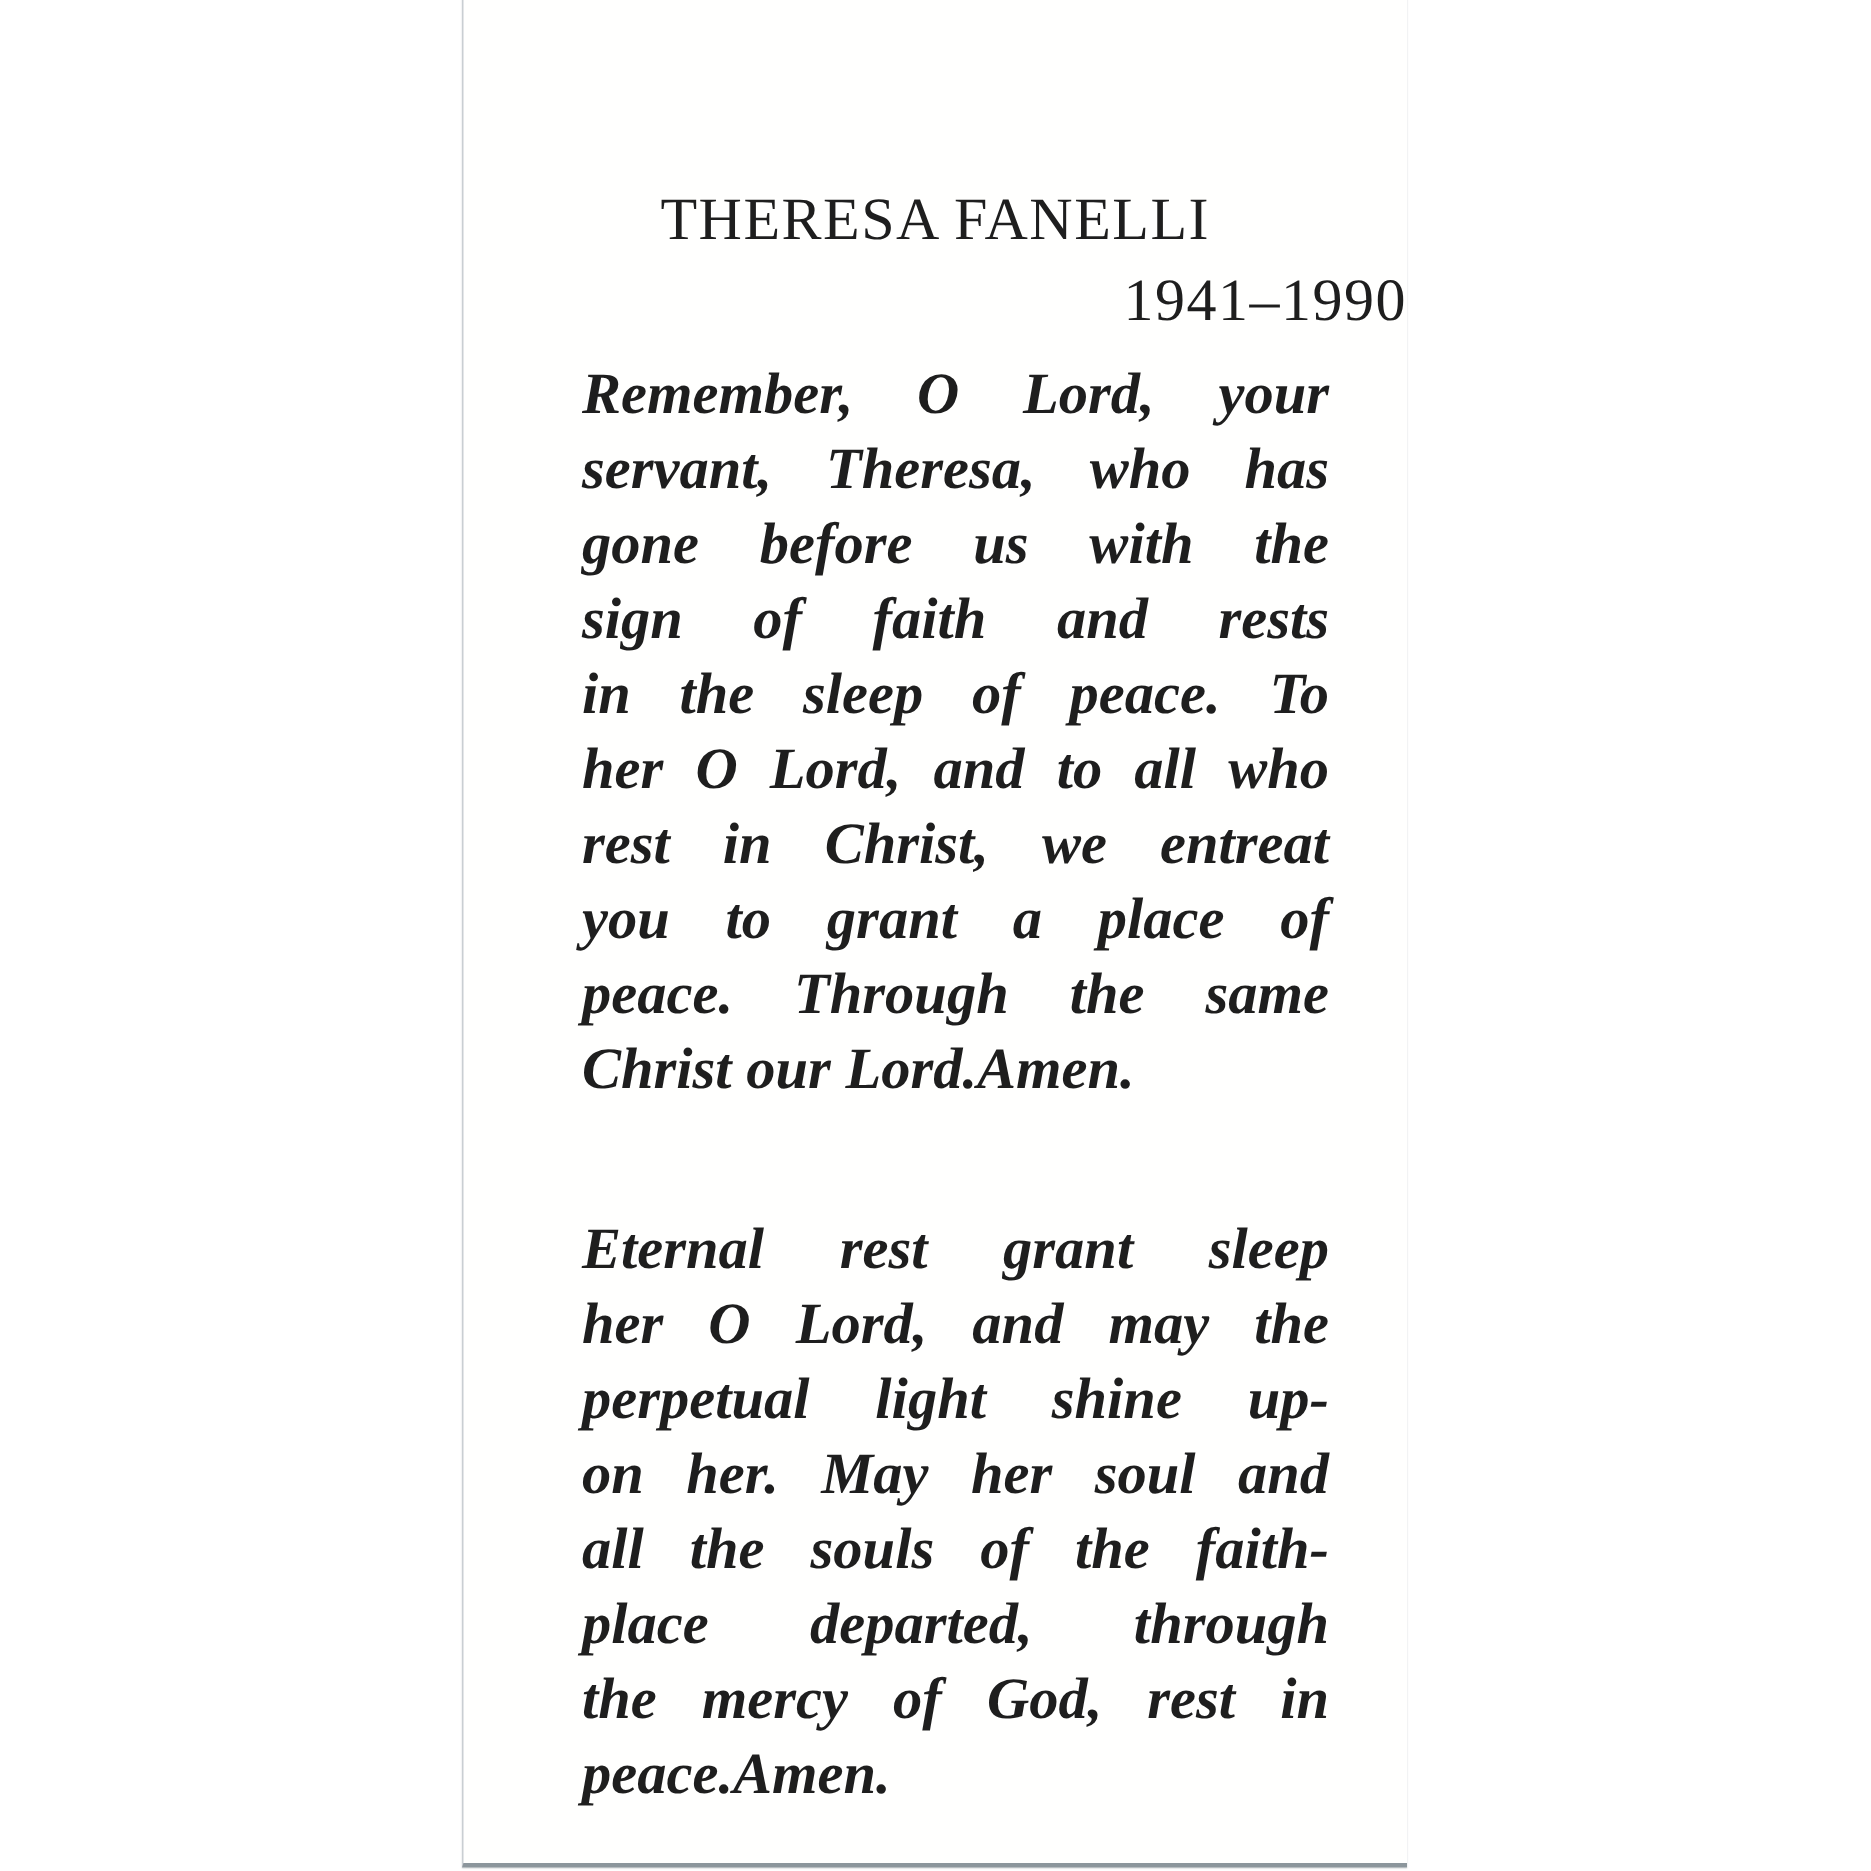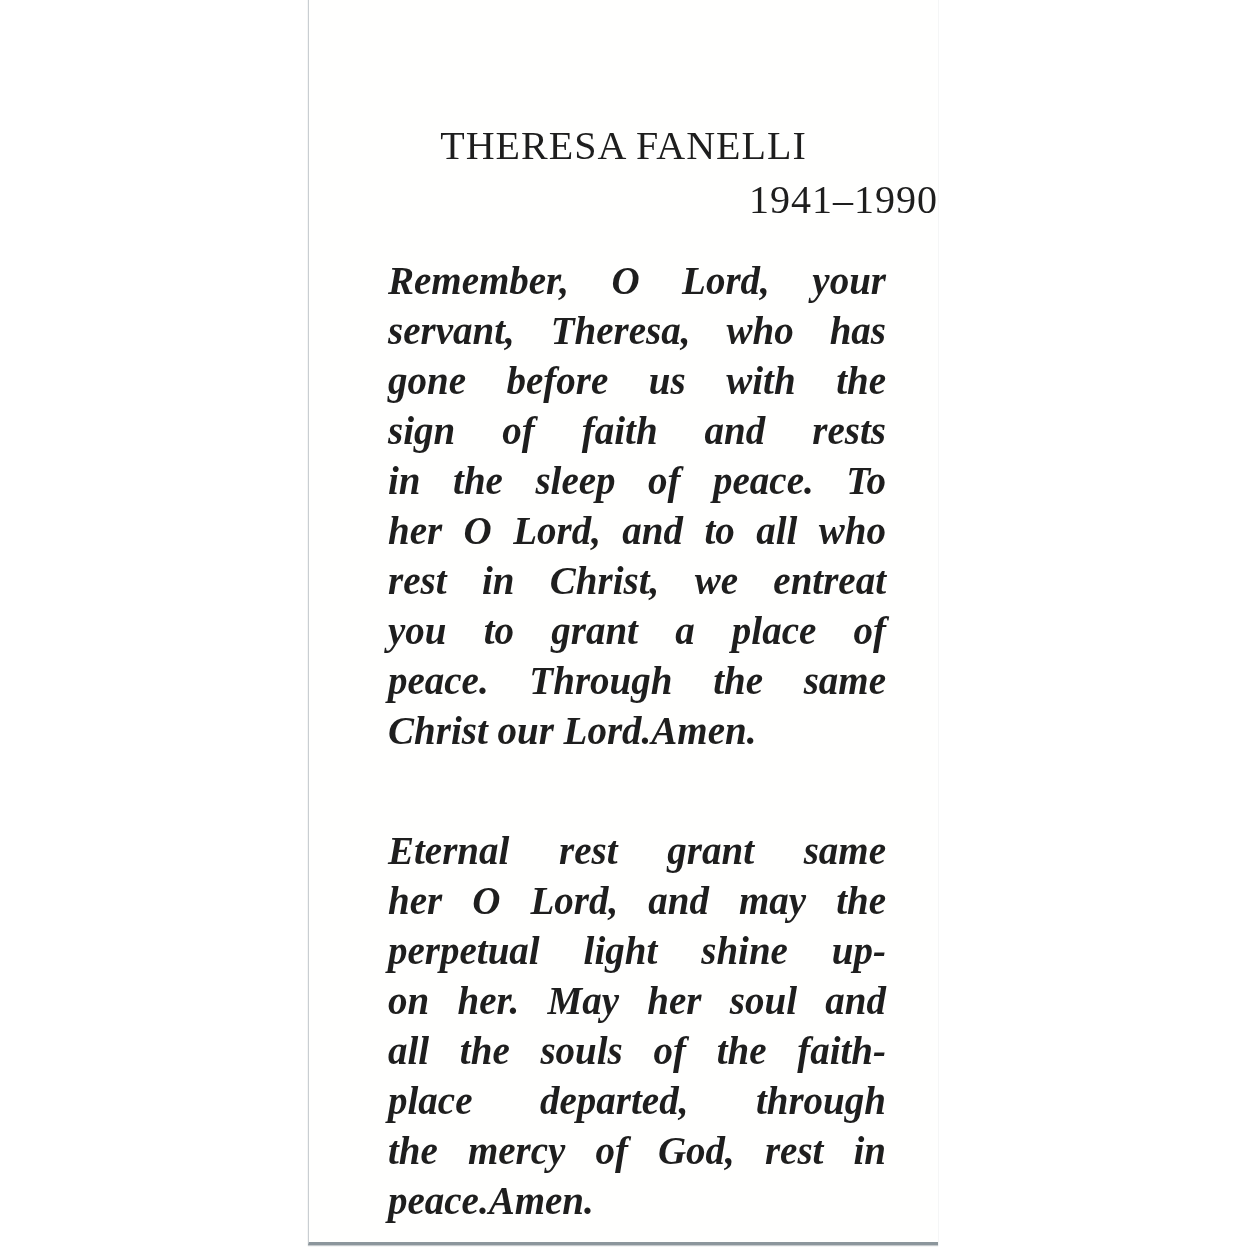--- a/index.html
+++ b/index.html
@@ -19,21 +19,21 @@
   .title {
     position: absolute; left: 0; width: 100%; top: 128px;
     text-align: center; font-size: 40px; letter-spacing: 1px; line-height: 44px;
   }
   .dates {
     position: absolute; left: 0; width: 100%; top: 182px;
     text-align: right; font-size: 40px; line-height: 44px; letter-spacing: 1px;
   }
   .prayer {
     position: absolute; left: 79px; width: 498px;
-    font-style: italic; font-weight: bold; font-size: 39px; margin-top: 18px;
+    font-style: italic; font-weight: bold; font-size: 39px;
   }
   .prayer .line {
     display: block; height: 50px; line-height: 50px;
     text-align: justify; text-align-last: justify; white-space: nowrap;
     word-spacing: 0;
   }
   .prayer .line.last-split {
     display: flex; justify-content: flex-start;
   }
   #prayer-1 { top: 242px; }
@@ -56,21 +56,21 @@
     <span class="line">rest in Christ, we entreat</span>
     <span class="line">you to grant a place of</span>
     <span class="line">peace. Through the same</span>
     <span class="line last-split">
       <span>Christ our Lord.</span>
       <span>Amen.</span>
     </span>
   </div>
 
   <div class="prayer" id="prayer-2">
-    <span class="line">Eternal rest grant same</span>
+    <span class="line">Eternal rest grant sleep</span>
     <span class="line">her O Lord, and may the</span>
     <span class="line">perpetual light shine up-</span>
     <span class="line">on her. May her soul and</span>
     <span class="line">all the souls of the faith-</span>
     <span class="line">place departed, through</span>
     <span class="line">the mercy of God, rest in</span>
     <span class="line last-split">
       <span>peace.</span>
       <span>Amen.</span>
     </span>

